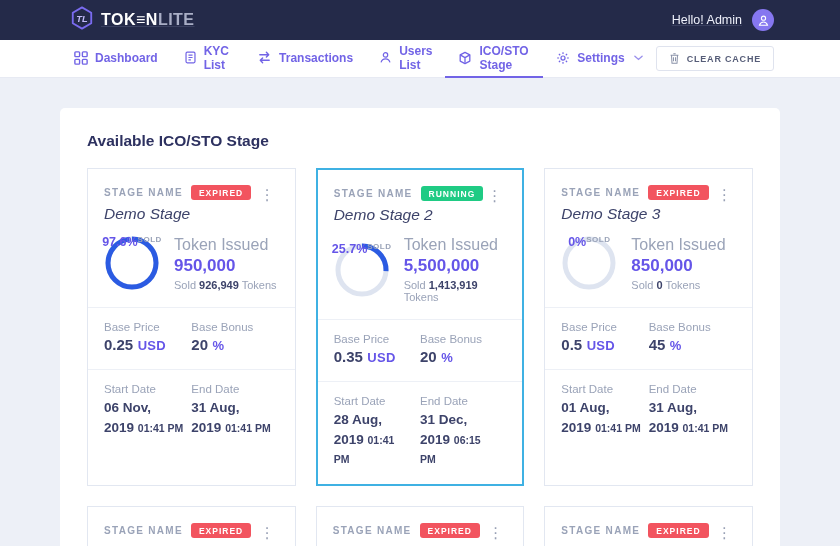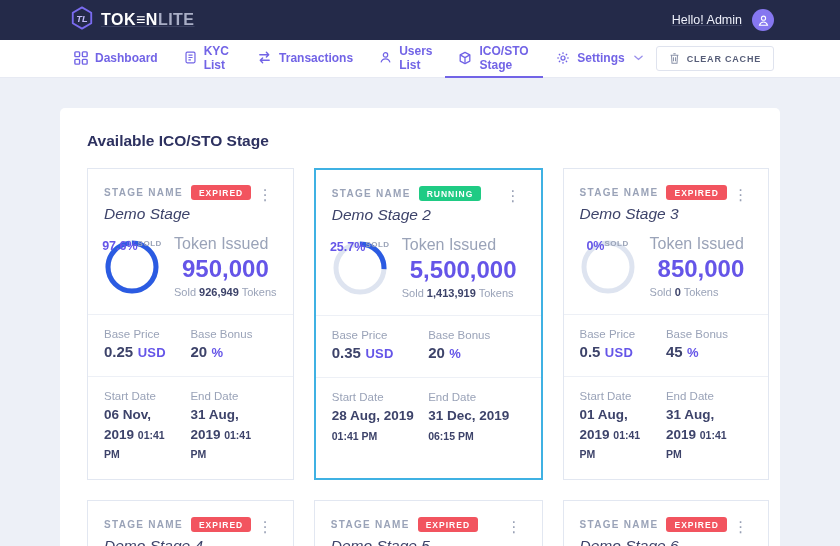--- a/index.html
+++ b/index.html
@@ -85,21 +85,21 @@
     transform:rotate(-90deg); transform-origin:28px 28px;
   }
   .donut-text{
     position:absolute; inset:0; display:flex; flex-direction:row;
     align-items:flex-start; justify-content:center; line-height:1.15;
   }
   .donut-text .pct{ font-size:12.5px; font-weight:bold; color:var(--accent,#6555e8); }
   .donut-text .sold{ font-size:8px; font-weight:bold; letter-spacing:.5px; color:#9aa3b8; }
 
   .ti-label{ font-size:16px; color:#9aa3b8; }
-  .ti-value{ font-size:24px; font-weight:600; color:var(--accent,#6555e8); margin:2px 8px 3px; }
+  .ti-value{ font-size:17px; font-weight:600; color:var(--accent,#6555e8); margin:2px 0 3px; }
   .ti-sold{ font-size:11px; color:#9aa3b8; }
   .ti-sold b{ color:#3d436a; }
 
   .card-row{ display:flex; border-top:1px solid #edf0f6; padding:13px 16px 15px; }
   .card-row .col{ width:50%; padding-right:8px; }
   .lbl{ font-size:11.5px; color:#9aa3b8; margin-bottom:3px; }
   .val .num{ font-size:15px; font-weight:bold; color:#3d436a; }
   .val .unit{ font-size:13px; font-weight:bold; color:var(--accent,#6555e8); letter-spacing:.3px; }
   .dval{ font-size:13.5px; font-weight:bold; color:#3d436a; line-height:1.45; }
   .dval .time{ font-size:10.5px; }

